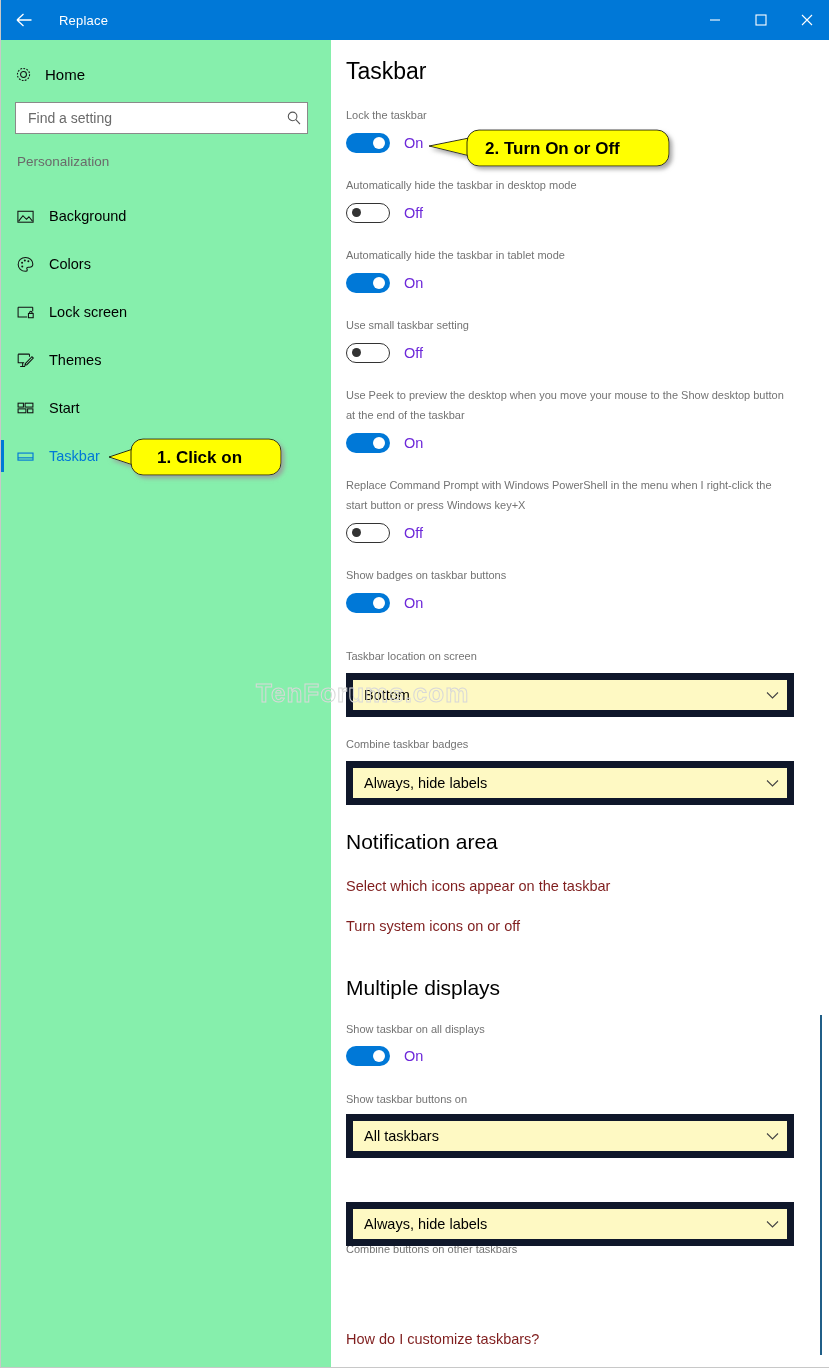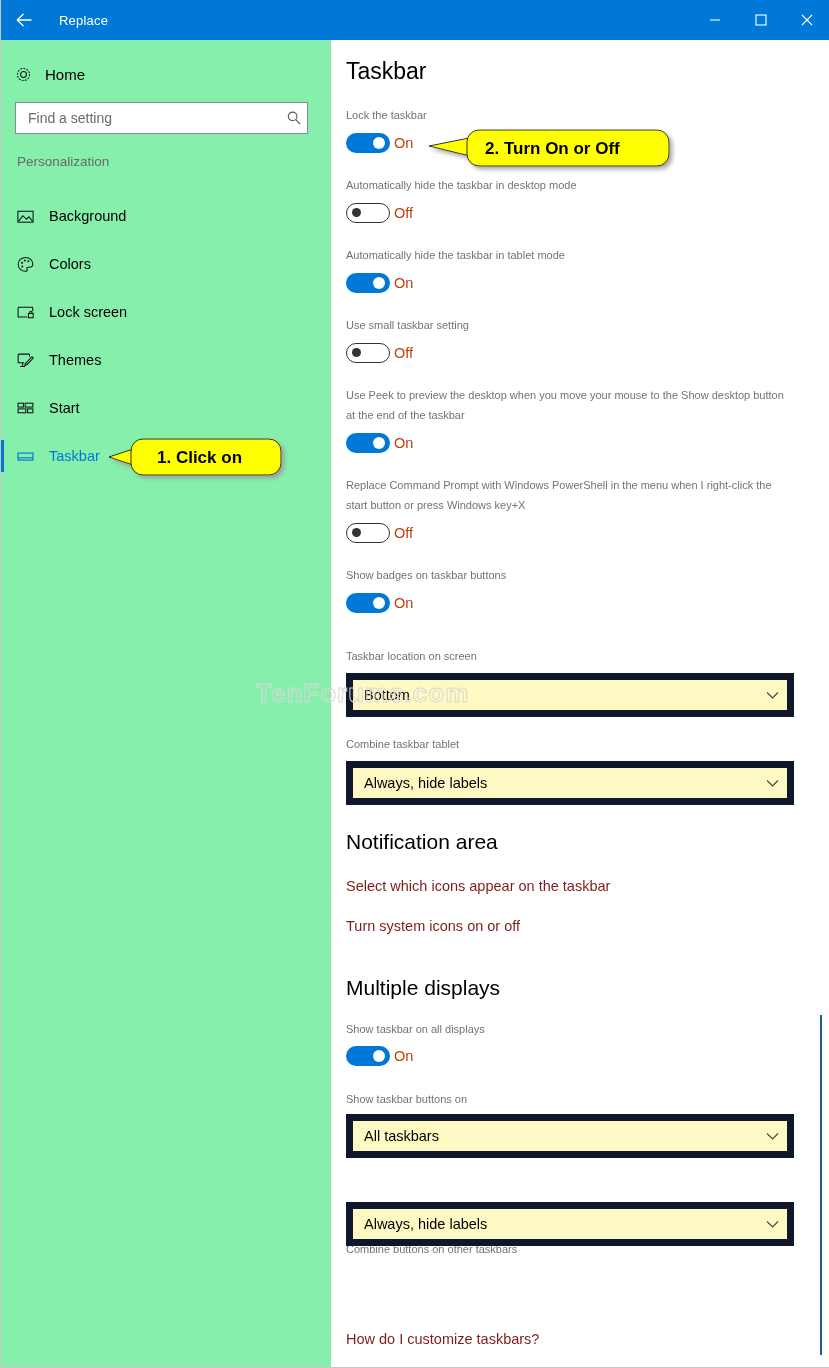--- a/index.html
+++ b/index.html
@@ -126,21 +126,21 @@
   }
   .tg {
     width: 44px; height: 20px; border-radius: 10px;
     position: relative; flex: none;
   }
   .tg.on { background: #0078d7; }
   .tg.off { background: #ffffff; border: 1.6px solid #333; }
   .tg .knob { position: absolute; border-radius: 50%; }
   .tg.on .knob { width: 12px; height: 12px; background: #fff; right: 5px; top: 4px; }
   .tg.off .knob { width: 9px; height: 9px; background: #333; left: 5px; top: 4px; }
-  .tg-lbl { font-size: 14.5px; color: #c2410c; margin-left: 4px; }
+  .tg-lbl { font-size: 14.5px; color: #6d28d9; margin-left: 14px; }
 
   .combo {
     position: absolute; left: 15px;
     width: 448px; height: 44px;
     border: 7px solid #0f172a;
     background: #fef9c3;
     display: flex; align-items: center;
     cursor: pointer;
   }
   .combo .val { flex: 1; font-size: 14.5px; color: #000; padding-left: 11px; }
@@ -393,21 +393,21 @@
     <div class="lab" style="top:606px;">Taskbar location on screen</div>
     <div class="combo" style="top:621px; margin-top:12px;">
       <span class="val">Bottom</span>
       <span class="chev">
         <svg width="13" height="9" viewBox="0 0 13 9">
             <path d="M1 1.5 L6.5 7 L12 1.5" stroke="#444" stroke-width="1.1" fill="none"></path>
           </svg>
       </span>
     </div>
 
-    <div class="lab" style="top:694px;">Combine taskbar tablet</div>
+    <div class="lab" style="top:694px;">Combine taskbar badges</div>
     <div class="combo" style="top:709px; margin-top:12px;">
       <span class="val">Always, hide labels</span>
       <span class="chev">
         <svg width="13" height="9" viewBox="0 0 13 9">
             <path d="M1 1.5 L6.5 7 L12 1.5" stroke="#444" stroke-width="1.1" fill="none"></path>
           </svg>
       </span>
     </div>
 
     <div class="h2" style="top:790px;">Notification area</div>

